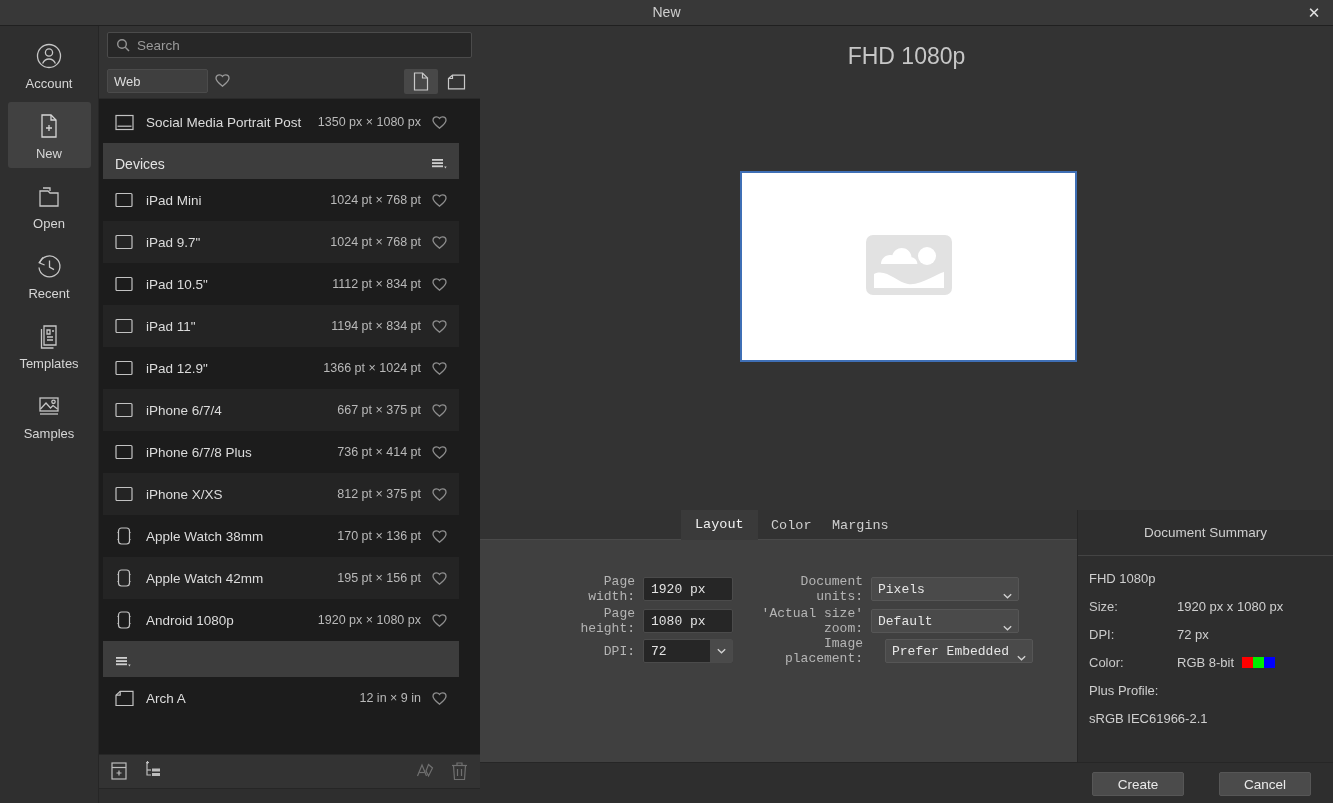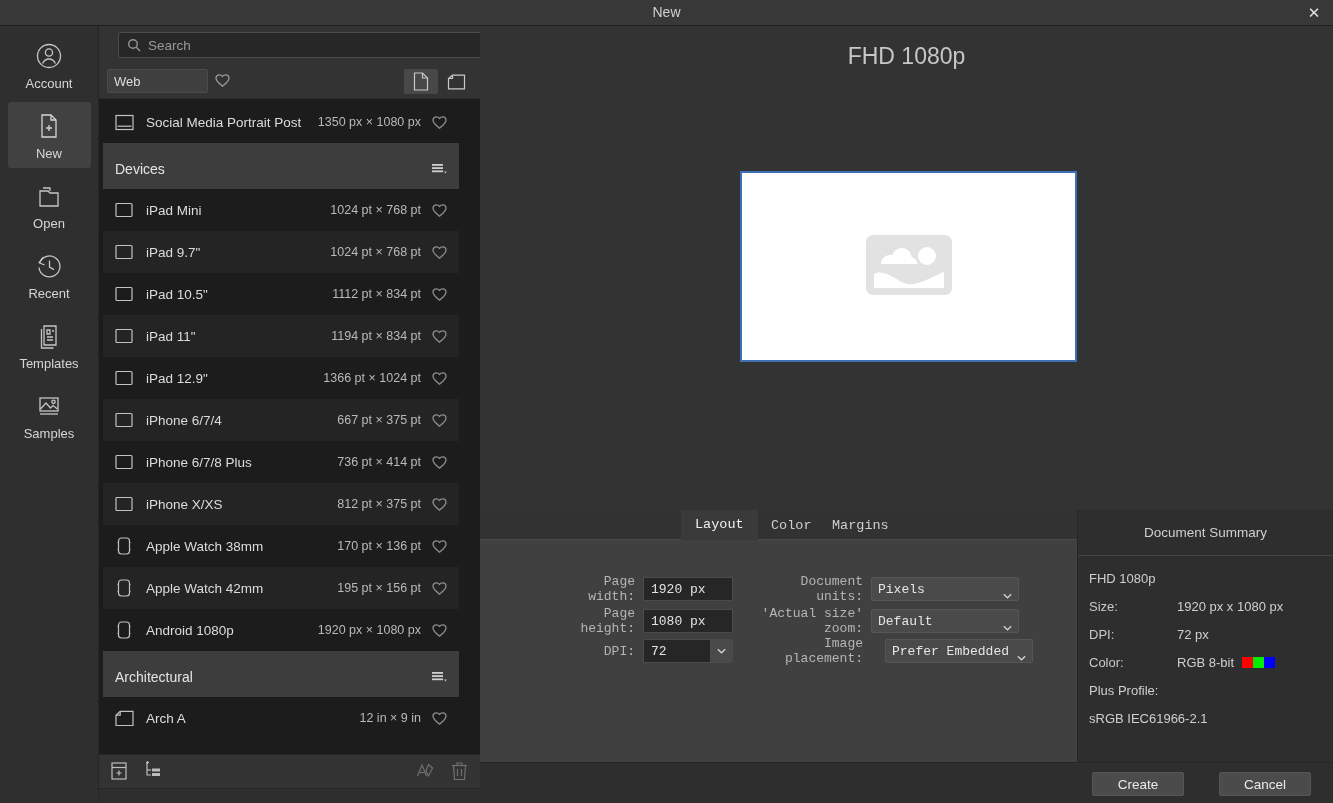--- a/index.html
+++ b/index.html
@@ -45,21 +45,21 @@
   .rail-label { font-size: 13px; color: #d6d6d6; margin-top: 3px; }
   .rail-ico { width: 34px; height: 34px; display:block; }
   .rail-ico svg { display:block; }
 
   
   .listpanel {
     position: absolute; left: 99px; top: 26px; width: 381px; height: 777px;
     background: #333333;
   }
   .searchwrap {
-    position: absolute; left: 11px; top: 0; width: 381px; height: 39px;
+    position: absolute; left: 0; top: 0; width: 381px; height: 39px;
     background: #333;
   }
   .searchbox {
     position: absolute; left: 8px; top: 6px; width: 365px; height: 26px;
     background: #272727; border: 1px solid #4b4b4b; border-radius: 2px;
     display: flex; align-items: center; padding: 0 8px;
   }
   .searchbox .mag { margin-right: 7px; opacity: .75; display:flex; }
   .search-input {
     background: transparent; border: 0; outline: none; color: #cfcfcf;
@@ -99,21 +99,21 @@
     padding: 0 10px 0 12px; cursor: pointer;
   }
   .row.alt { background: #242424; }
   .row.first { margin-top: 2px; }
   .row-ico { width: 20px; margin-right: 11px; display: flex; align-items: center; }
   .row-name { font-size: 13.5px; color: #dcdcdc; flex: 1; white-space: nowrap; }
   .row-dim { font-size: 12.5px; color: #b9b9b9; margin-right: 10px; white-space: nowrap; }
   .row-heart { width: 18px; display: flex; align-items: center; cursor: pointer; }
 
   .cathead {
-    position: relative; height: 46px; background: #3d3d3d;
+    position: relative; height: 36px; background: #3d3d3d;
     display: flex; align-items: center; padding: 6px 10px 0 12px; cursor: pointer;
   }
   .cathead-label { font-size: 14px; color: #e4e4e4; flex: 1; }
   .cathead-menu { display: flex; align-items: flex-end; cursor: pointer; }
 
   
   .vsb {
     position: absolute; left: 458px; top: 99px; width: 22px; height: 629px;
     background: #3a3a3a;
   }
@@ -531,21 +531,20 @@
               </span>
               <span class="row-name">Android 1080p</span>
               <span class="row-dim">1920 px × 1080 px</span>
               <span class="row-heart">
                 <svg width="17" height="16" viewBox="0 0 17 16" fill="none" stroke="#8e8e8e" stroke-width="1.3">
                   <path d="M8.5 14.2C4.6 11 2 9 2 6.2 2 4.2 3.5 2.8 5.4 2.8c1.2 0 2.4.6 3.1 1.6.7-1 1.9-1.6 3.1-1.6 1.9 0 3.4 1.4 3.4 3.4 0 2.8-2.6 4.8-6.5 8z"></path>
                 </svg>
               </span>
             </div>
             <div class="cathead">
-              <span class="cathead-label">Architectural</span>
               <span class="cathead-menu">
                 <svg width="18" height="14" viewBox="0 0 18 14">
                   <rect x="1" y="2" width="11" height="1.8" fill="#cfcfcf"></rect>
                   <rect x="1" y="5.2" width="11" height="1.8" fill="#cfcfcf"></rect>
                   <rect x="1" y="8.4" width="11" height="1.8" fill="#cfcfcf"></rect>
                   <path d="M13.2 9.5 15.6 9.5 14.4 11.6z" fill="#cfcfcf"></path>
                 </svg>
               </span>
             </div>
             <div class="row">

